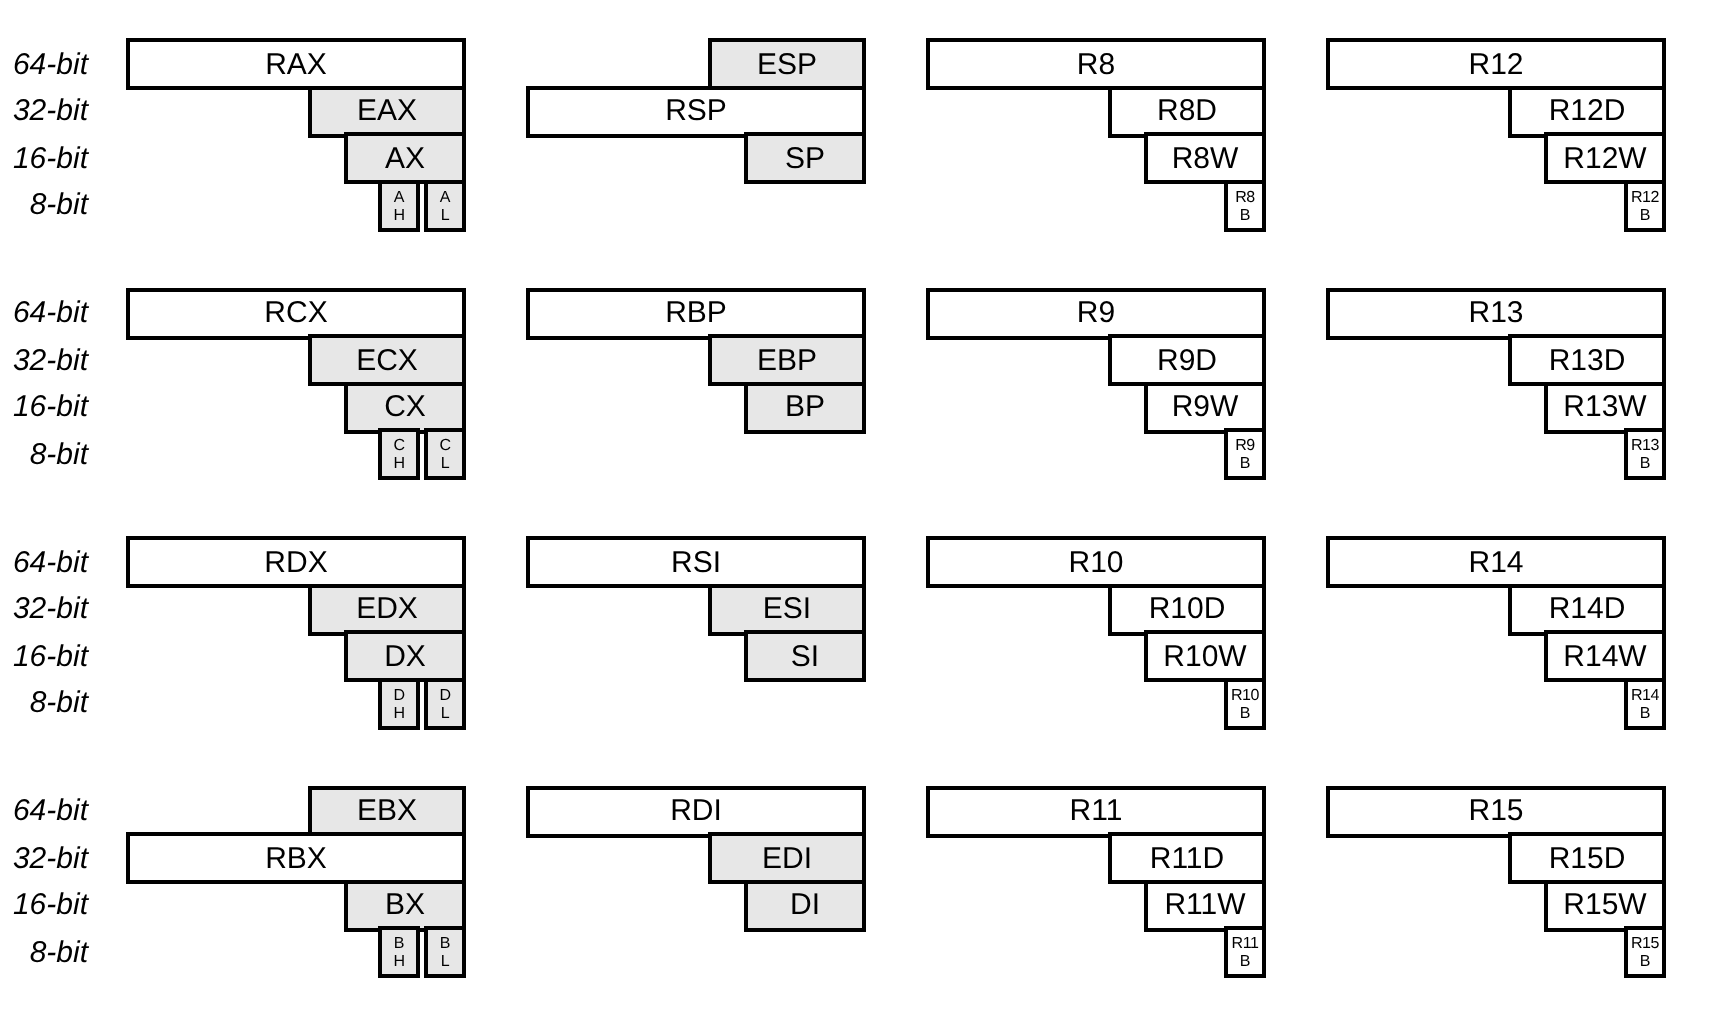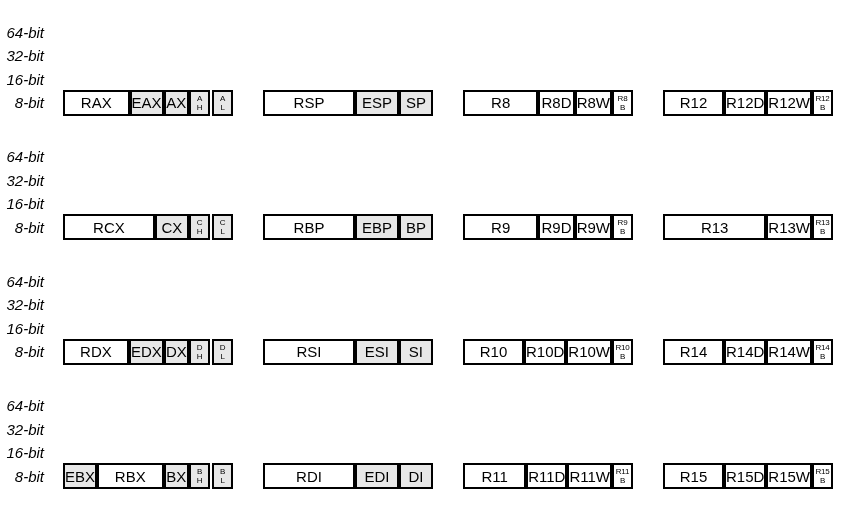--- a/index.html
+++ b/index.html
@@ -18,21 +18,21 @@
     display: flex; flex-direction: column; align-items: flex-end;
   }
   .bit-labels .bl {
     height: 26px; margin-top: -2.5px;
     display: flex; align-items: center;
     font-style: italic; font-size: 15px; white-space: nowrap;
   }
   .bit-labels .bl:first-child { margin-top: 0; }
   .group {
     width: 170px; margin-left: 30px;
-    display: flex; flex-direction: row; align-items: flex-end;
+    display: flex; flex-direction: column; align-items: flex-end;
   }
   .lvl {
     height: 26px; margin-top: -2.5px; box-sizing: border-box;
     border: 2.5px solid #000;
     display: flex; align-items: center; justify-content: center;
   }
   .lvl:first-child { margin-top: 0; }
   .w64 { width: 170px; }
   .w32 { width: 79px; }
   .w16 { width: 61px; }
@@ -74,25 +74,25 @@
             <span class="bt">A</span>
             <span class="bt">H</span>
           </div>
         <div class="b8 gray">
             <span class="bt">A</span>
             <span class="bt">L</span>
           </div>
       </div>
     </div>
     <div class="group">
+      <div class="lvl w32 gray">
+          <span class="rname">ESP</span>
+        </div>
       <div class="lvl w64 white">
           <span class="rname">RSP</span>
-        </div>
-      <div class="lvl w32 gray">
-          <span class="rname">ESP</span>
         </div>
       <div class="lvl w16 gray">
           <span class="rname">SP</span>
         </div>
     </div>
     <div class="group">
       <div class="lvl w64 white">
           <span class="rname">R8</span>
         </div>
       <div class="lvl w32 white">
@@ -131,20 +131,23 @@
     <div class="bit-labels">
       <span class="bl">64-bit</span>
       <span class="bl">32-bit</span>
       <span class="bl">16-bit</span>
       <span class="bl">8-bit</span>
     </div>
     <div class="group" style="margin-left:0">
       <div class="lvl w64 white">
           <span class="rname">RCX</span>
         </div>
+      <div class="lvl w32 gray">
+          <span class="rname">ECX</span>
+        </div>
       <div class="lvl w16 gray">
           <span class="rname">CX</span>
         </div>
       <div class="lvl bytes">
         <div class="b8 gray">
             <span class="bt">C</span>
             <span class="bt">H</span>
           </div>
         <div class="b8 gray">
             <span class="bt">C</span>
@@ -176,20 +179,23 @@
       <div class="lvl bytes">
         <div class="b8 white">
             <span class="bt">R9</span>
             <span class="bt">B</span>
           </div>
       </div>
     </div>
     <div class="group">
       <div class="lvl w64 white">
           <span class="rname">R13</span>
+        </div>
+      <div class="lvl w32 white">
+          <span class="rname">R13D</span>
         </div>
       <div class="lvl w16 white">
           <span class="rname">R13W</span>
         </div>
       <div class="lvl bytes">
         <div class="b8 white">
             <span class="bt">R13</span>
             <span class="bt">B</span>
           </div>
       </div>

